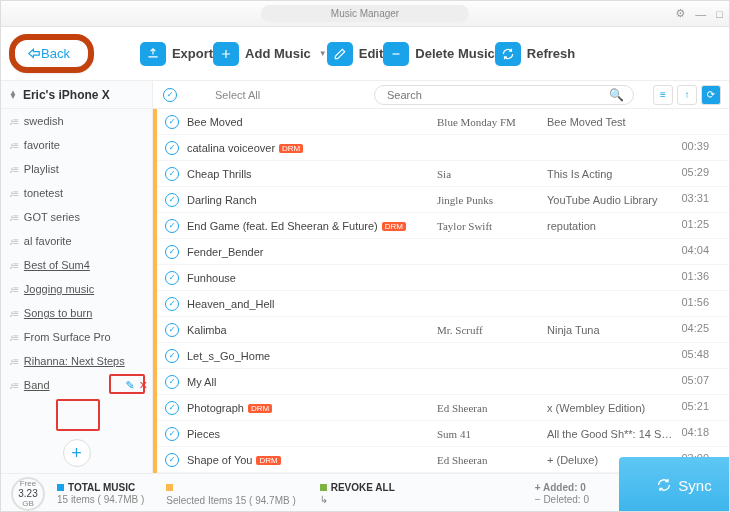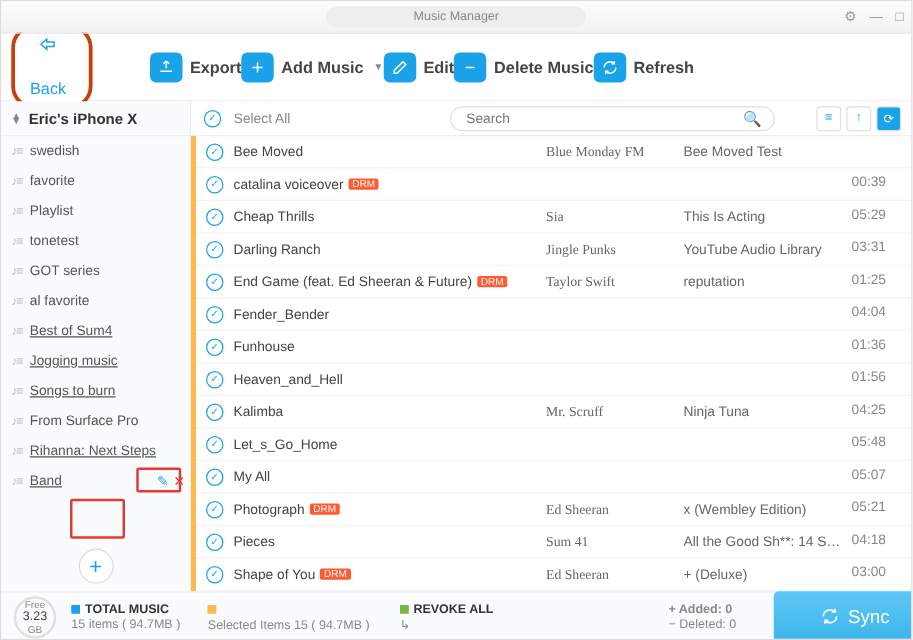--- a/index.html
+++ b/index.html
@@ -6,21 +6,21 @@
 body { width: 730px; height: 512px; background: #fff; overflow: hidden; border: 1px solid #ddd; position: relative; }
 
 
 .titlebar { height: 26px; background: linear-gradient(#fdfdfd,#f2f2f2); border-bottom: 1px solid #e5e5e5; display: flex; align-items: center; position: relative; }
 .title-pill { position: absolute; left: 50%; transform: translateX(-50%); background: #eee; border-radius: 12px; padding: 3px 70px; font-size: 10px; color: #888; }
 .wincontrols { position: absolute; right: 6px; display: flex; gap: 10px; align-items: center; }
 .wincontrols span { font-size: 11px; color: #999; cursor: pointer; }
 
 
 .toolbar { height: 54px; display: flex; align-items: center; padding: 0 8px; border-bottom: 1px solid #eee; gap: 26px; }
-.back-pill { background: #fff; border: 3px solid #c2410c; border-radius: 18px; padding: 6px 18px 6px 12px; display: flex; align-items: center; gap: 20px; font-size: 13px; color: #1aa3e8; box-shadow: 0 1px 2px rgba(0,0,0,0.08); flex-direction: column; }
+.back-pill { background: #fff; border: 6px solid #c2410c; border-radius: 18px; padding: 6px 18px 6px 12px; display: flex; align-items: center; gap: 0; font-size: 13px; color: #1aa3e8; box-shadow: 0 1px 2px rgba(0,0,0,0.08); }
 .back-pill svg { width: 14px; height: 14px; }
 .tbtn { display: flex; align-items: center; gap: 6px; font-size: 13px; color: #444; }
 .tbtn .ibox { width: 26px; height: 24px; background: #1aa3e8; border-radius: 5px; display: flex; align-items: center; justify-content: center; }
 .tbtn .ibox svg { width: 14px; height: 14px; stroke: #fff; fill: none; stroke-width: 2; }
 .tbtn .drop { font-size: 8px; color: #888; margin-left: 2px; }
 
 
 .main { display: flex; height: 392px; }
 .sidebar { width: 152px; background: #fafbfc; border-right: 1px solid #eee; display: flex; flex-direction: column; }
 .device-hdr { height: 28px; display: flex; align-items: center; padding: 0 8px; gap: 6px; font-size: 12px; font-weight: 600; color: #333; border-bottom: 1px solid #eee; }
@@ -30,21 +30,21 @@
 .pitem .ed-icons { position: absolute; right: 4px; display: flex; gap: 4px; }
 .pitem .ed-icons span { font-size: 11px; }
 .addrow { height: 40px; display: flex; justify-content: center; align-items: center; }
 .addcircle { width: 28px; height: 28px; border: 1px solid #ddd; border-radius: 50%; display: flex; align-items: center; justify-content: center; color: #1aa3e8; font-size: 18px; background: #fff; }
 .redbox { border: 2px solid #e53935; border-radius: 2px; position: absolute; pointer-events: none; }
 
 
 .content { flex: 1; display: flex; flex-direction: column; background: #fff; }
 .chead { height: 28px; display: flex; align-items: center; border-bottom: 1px solid #eee; font-size: 11px; color: #888; }
 .chead .sel { width: 34px; display: flex; justify-content: center; }
-.chead .sa { width: 140px; }
+.chead .sa { width: 140px; margin-left: 28px; }
 .searchbox { flex: 1; display: flex; align-items: center; justify-content: center; position: relative; }
 .searchbox input { width: 260px; height: 20px; border: 1px solid #e0e0e0; border-radius: 10px; padding: 0 26px 0 12px; font-size: 11px; color: #666; outline: none; }
 .searchbox .sicon { position: absolute; right: calc(50% - 120px); color: #aaa; font-size: 12px; }
 .vopts { display: flex; gap: 4px; padding-right: 8px; }
 .vopts span { width: 20px; height: 20px; border: 1px solid #e0e0e0; border-radius: 3px; display: flex; align-items: center; justify-content: center; font-size: 10px; color: #1aa3e8; }
 
 .tracks { flex: 1; overflow-y: auto; position: relative; }
 .tracks::-webkit-scrollbar { width: 0; }
 .ybar { position: absolute; left: 0; top: 0; bottom: 0; width: 4px; background: #ffb84d; }
 .trow { height: 26px; display: flex; align-items: center; font-size: 11px; color: #444; border-bottom: 1px solid #f4f4f4; padding-left: 4px; }
@@ -57,21 +57,21 @@
 .drm { display: inline-block; background: #ff5c33; color: #fff; font-size: 8px; padding: 0 3px; border-radius: 2px; margin-left: 4px; vertical-align: 1px; }
 
 
 .footer { height: 40px; border-top: 1px solid #eee; display: flex; align-items: center; padding: 0 10px; font-size: 10px; color: #555; position: relative; background: #fafbfc; }
 .diskcircle { width: 34px; height: 34px; border-radius: 50%; border: 2px solid #e0e0e0; display: flex; flex-direction: column; align-items: center; justify-content: center; font-size: 8px; color: #888; margin-right: 12px; }
 .diskcircle b { font-size: 10px; color: #444; font-weight: 400; text-align: center; }
 .fblock { margin-right: 22px; }
 .fblock .ftop { font-weight: 600; color: #333; display: flex; align-items: center; gap: 4px; }
 .fblock .fbot { color: #888; margin-top: 1px; }
 .sq { width: 7px; height: 7px; display: inline-block; }
-.sync-btn { position: absolute; right: 0; bottom: 0; width: 110px; height: 40px; background: linear-gradient(#5ec7f5,#3db5ec); color: #fff; font-size: 15px; display: flex; align-items: center; justify-content: center; gap: 6px; border-top-left-radius: 4px; padding-left: 20px; }
+.sync-btn { position: absolute; right: 0; bottom: 0; width: 110px; height: 56px; background: linear-gradient(#5ec7f5,#3db5ec); color: #fff; font-size: 15px; display: flex; align-items: center; justify-content: center; gap: 6px; border-top-left-radius: 4px; padding-left: 20px; }
 .sync-btn svg { width: 16px; height: 16px; }
 </style>
 </head>
 <body>
 
 <div class="titlebar">
   <div class="title-pill">Music Manager</div>
   <div class="wincontrols">
     <span>⚙</span>
     <span>—</span>

